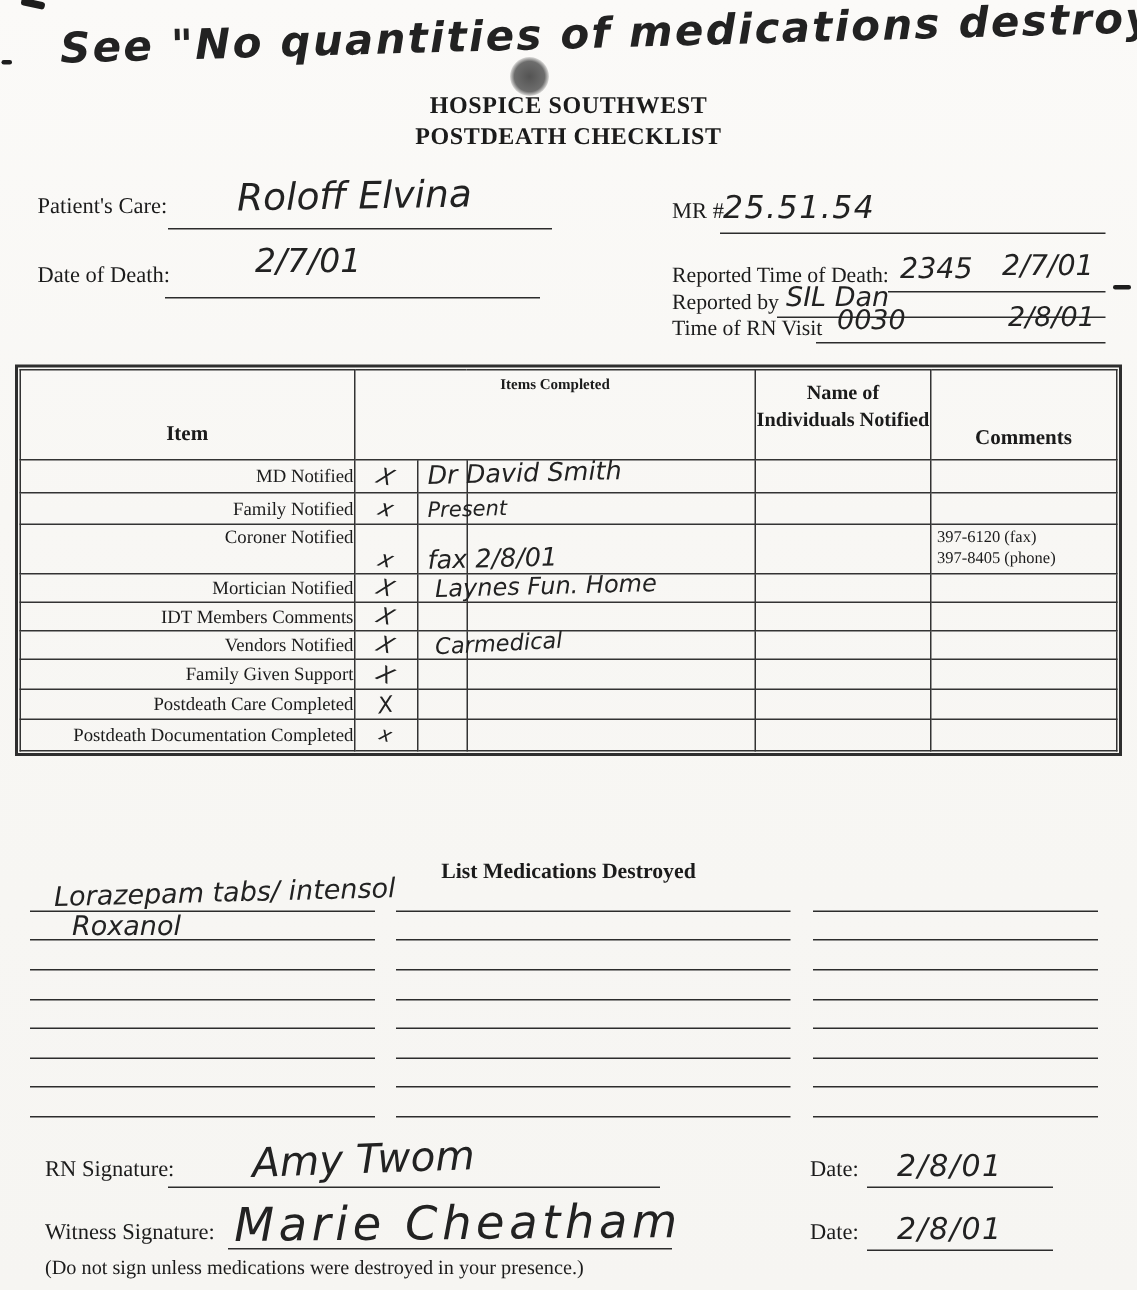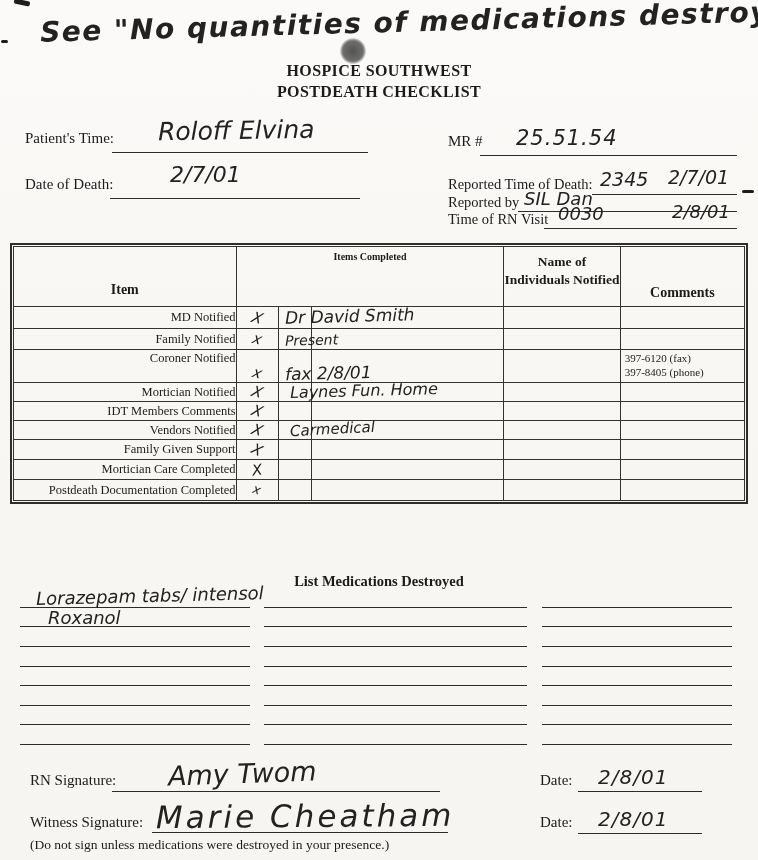--- a/index.html
+++ b/index.html
@@ -94,31 +94,31 @@
   <div class="art" style="left:14px; top:0; width:16px; height:5px; transform:rotate(12deg);"></div>
   <div class="art" style="left:1px; top:40px; width:7px; height:3px;"></div>
   <div class="blob" style="left:340px; top:38px; width:26px; height:26px;"></div>
   <div class="art" style="left:742px; top:190px; width:12px; height:3px;"></div>
 
   <div class="abs hw note">See "No quantities of medications destroyed</div>
 
   <div class="abs title-line t2">POSTDEATH CHECKLIST</div>
   <div class="abs title-line t1">HOSPICE SOUTHWEST</div>
 
-  <span class="abs lbl" style="left:25px; top:130px;">Patient's Time:</span>
+  <span class="abs lbl" style="left:25px; top:130px;">Patient's Care:</span>
   <div class="wline" style="left:112px; top:152px; width:256px;"></div>
   <span class="abs hw" style="left:158px; top:116px; font-size:25px; transform:rotate(-1deg);">Roloff  Elvina</span>
 
   <span class="abs lbl" style="left:25px; top:176px;">Date of Death:</span>
   <div class="wline" style="left:110px; top:198px; width:250px;"></div>
   <span class="abs hw" style="left:170px; top:162px; font-size:22px;">2/7/01</span>
 
   <span class="abs lbl" style="left:448px; top:133px;">MR #</span>
   <div class="wline" style="left:480px; top:155px; width:257px;"></div>
-  <span class="abs hw" style="left:516px; top:126px; font-size:21px; letter-spacing:1px;">25.51.54</span>
+  <span class="abs hw" style="left:482px; top:126px; font-size:21px; letter-spacing:1px;">25.51.54</span>
 
   <span class="abs lbl-sm" style="left:448px; top:176px;">Reported Time of Death:</span>
   <div class="wline" style="left:592px; top:194px; width:145px;"></div>
   <span class="abs hw" style="left:600px; top:168px; font-size:19px;">2345</span>
   <span class="abs hw" style="left:668px; top:166px; font-size:19px;">2/7/01</span>
 
   <span class="abs lbl-sm" style="left:448px; top:194px;">Reported by</span>
   <div class="wline" style="left:518px; top:211px; width:219px;"></div>
   <span class="abs hw" style="left:524px; top:188px; font-size:18px;">SIL Dan</span>
 
@@ -208,21 +208,21 @@
       </tr>
       <tr style="height:20px">
         <td class="c-item">Family Given Support</td>
         <td class="c-yes"><span class="hw mark" style="transform:rotate(25deg);">X</span></td>
         <td></td>
         <td class="c-exp"></td>
         <td></td>
         <td class="c-com"></td>
       </tr>
       <tr style="height:20px">
-        <td class="c-item">Mortician Care Completed</td>
+        <td class="c-item">Postdeath Care Completed</td>
         <td class="c-yes"><span class="hw mark" style="transform:rotate(-8deg);">X</span></td>
         <td></td>
         <td class="c-exp"></td>
         <td></td>
         <td class="c-com"></td>
       </tr>
       <tr style="height:21px">
         <td class="c-item">Postdeath Documentation Completed</td>
         <td class="c-yes"><span class="hw mark" style="font-size:13px; transform:rotate(18deg);">x</span></td>
         <td></td>

